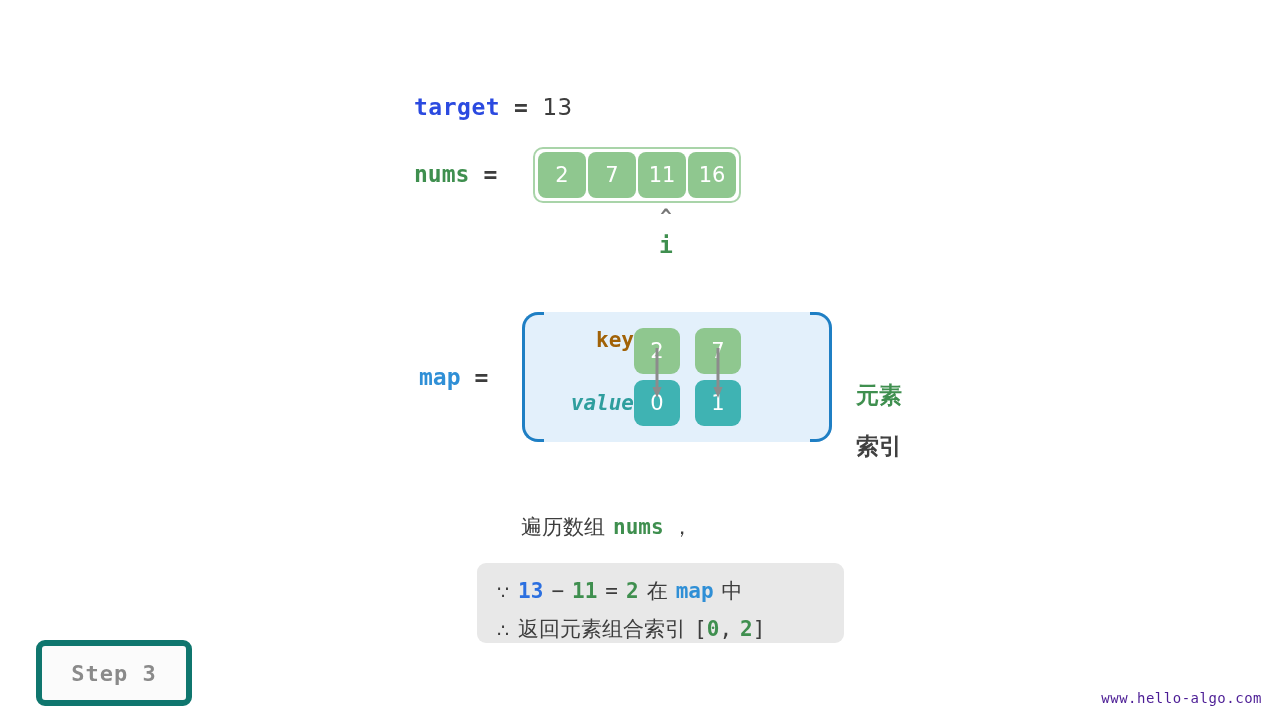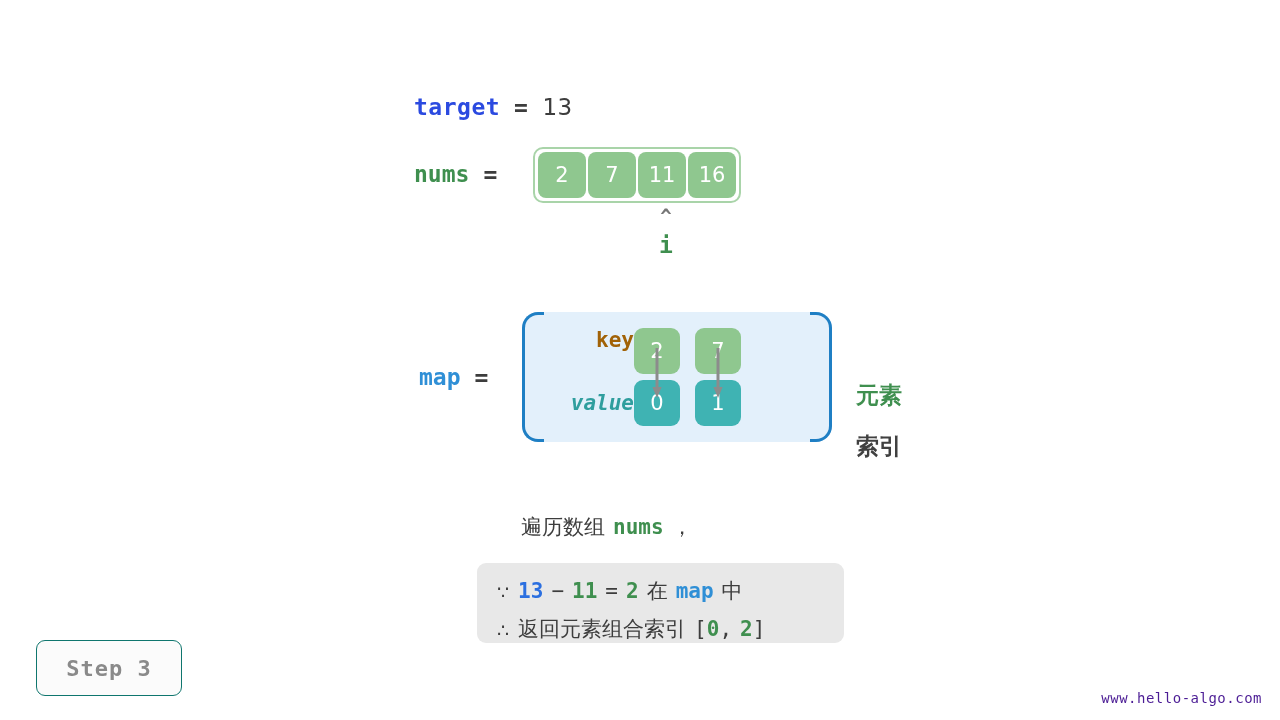--- a/index.html
+++ b/index.html
@@ -245,21 +245,21 @@
                 font-family: "DejaVu Sans Mono", "Liberation Mono", monospace; }
   .sp { display: inline-block; width: 8px; }
 
   
   #step-badge {
     position: absolute;
     left: 36px;
     top: 640px;
     width: 144px;
     height: 54px;
-    border: 1px solid #0f766e;
+    border: 6px solid #0f766e;
     border-radius: 9px;
     background: #fbfbfb;
     display: flex;
     align-items: center;
     justify-content: center;
     color: #8a8a8a;
     font-size: 22px;
     font-weight: bold;
     letter-spacing: 1px;
   }

